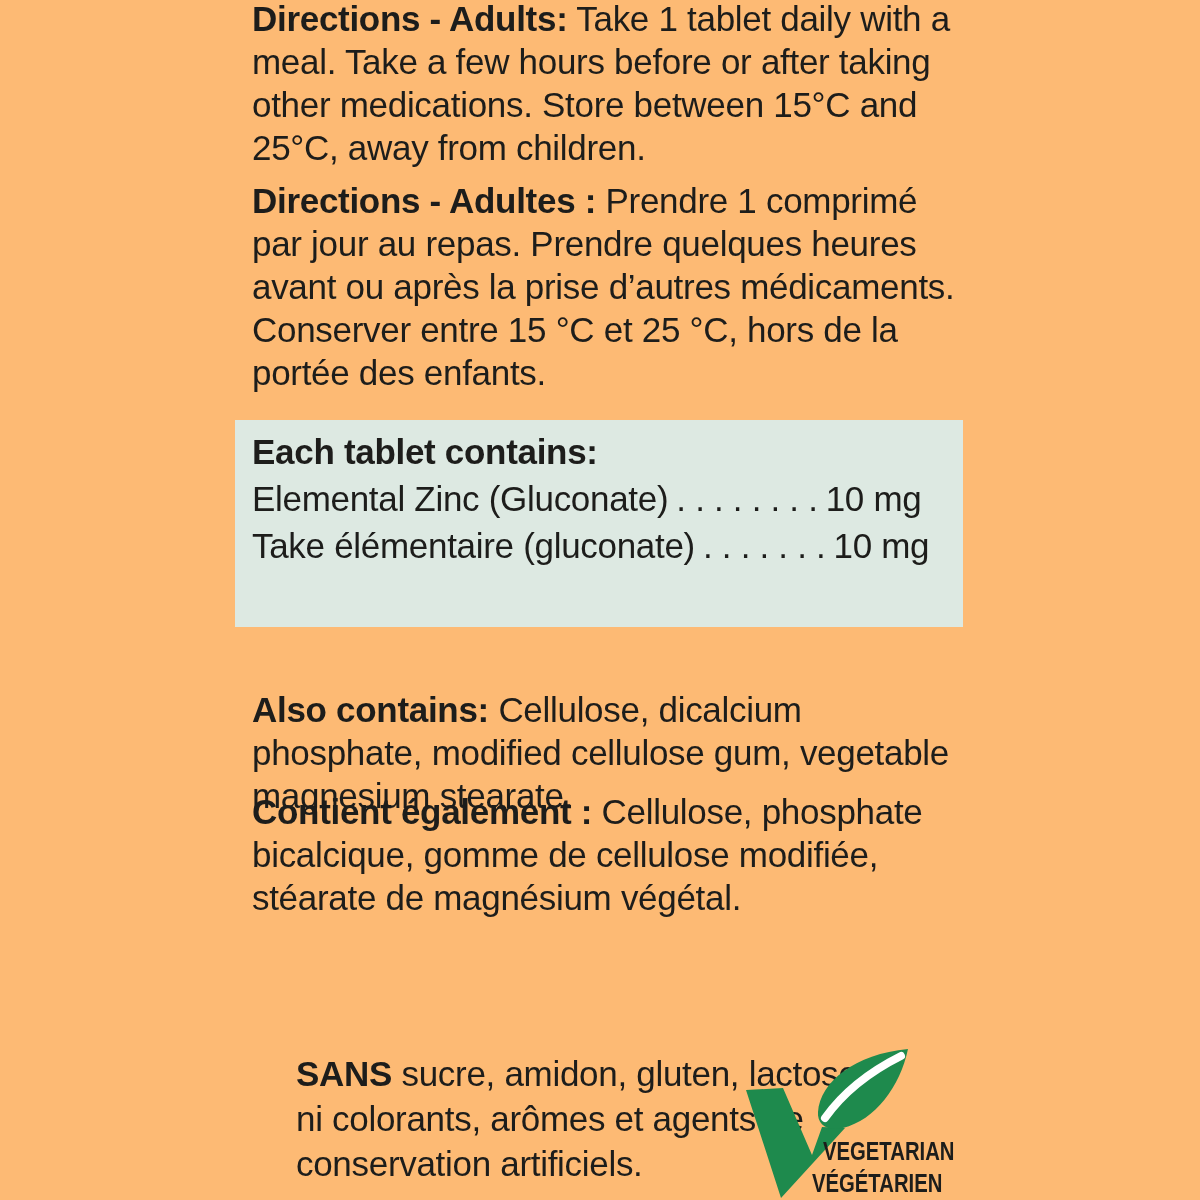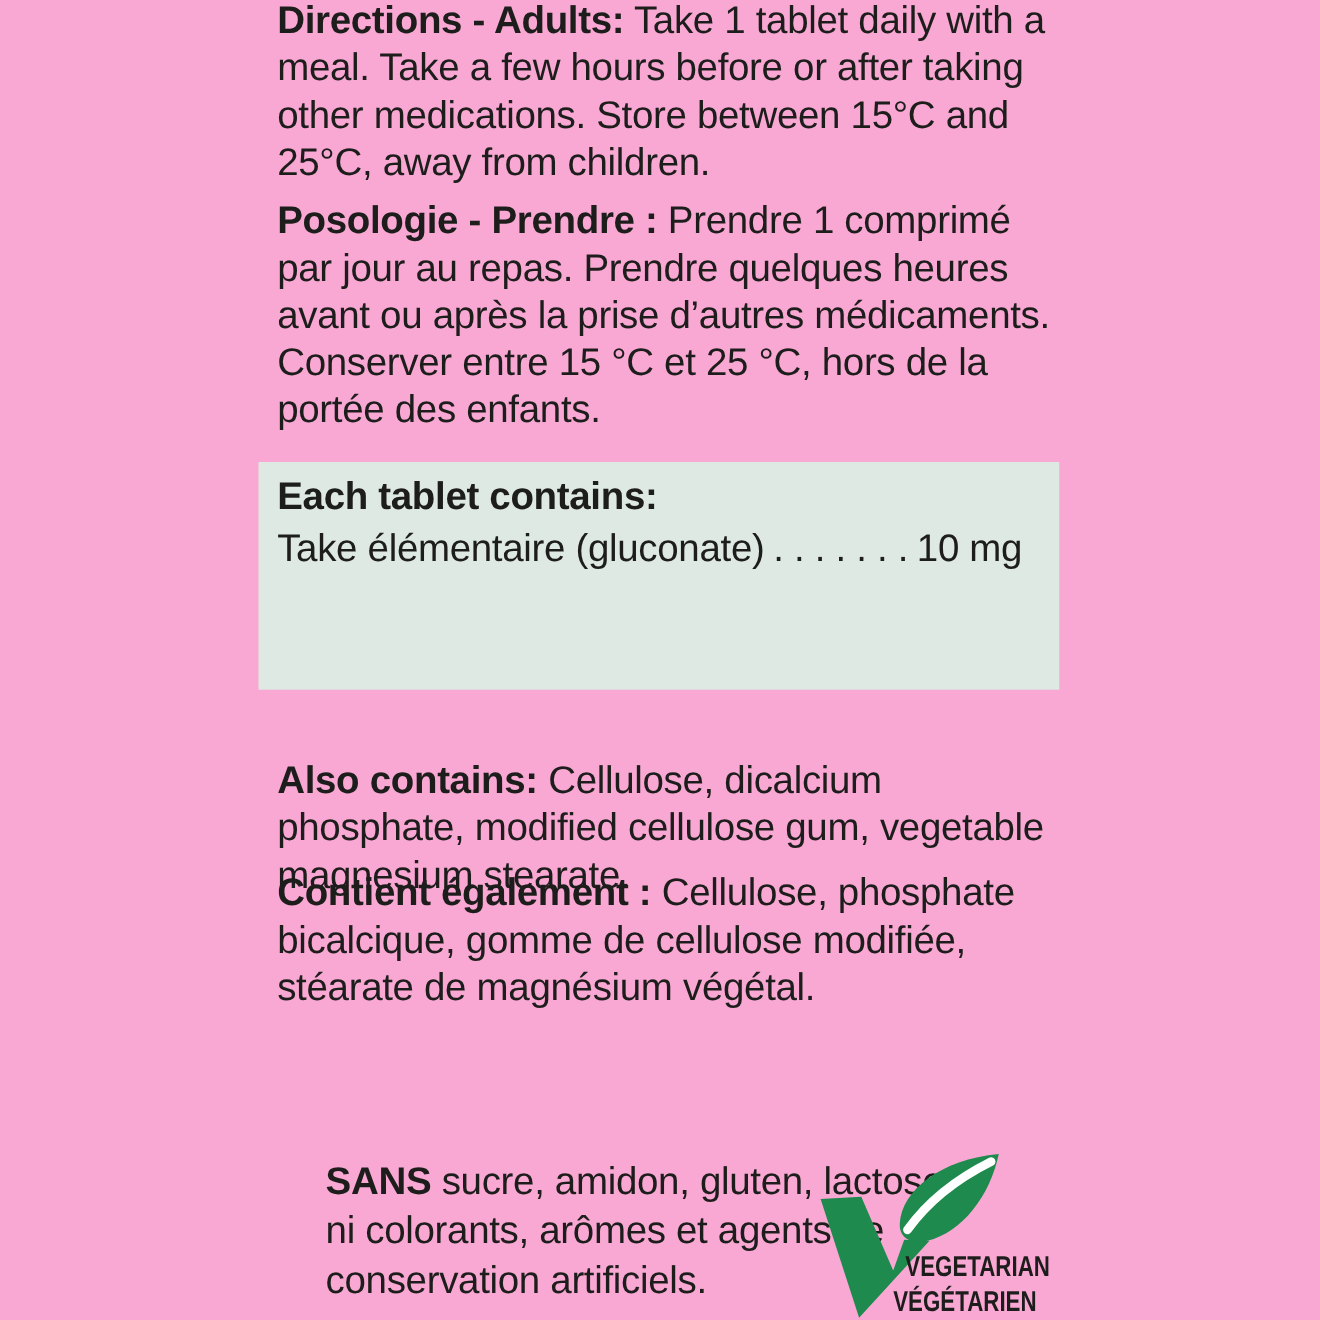--- a/index.html
+++ b/index.html
@@ -11,21 +11,21 @@
     width: 1200px;
     height: 1200px;
     font-family: "Liberation Sans", "DejaVu Sans", sans-serif;
     color: #1d1d1b;
   }
   .label-panel {
     position: relative;
     width: 1200px;
     height: 1200px;
     overflow: hidden;
-    background: #f9a8d4;
+    background: #fdba74;
   }
   .para {
     position: absolute;
     left: 252px;
     width: 760px;
     margin: 0;
     font-size: 35px;
     line-height: 43px;
     letter-spacing: -0.3px;
     white-space: pre-line;
@@ -82,28 +82,29 @@
 </head>
 <body>
 
 <div class="label-panel">
 
   <p class="para" id="directions-en"><span class="lead">Directions - Adults:</span> <span>Take 1 tablet daily with a
 meal. Take a few hours before or after taking
 other medications. Store between 15°C and
 25°C, away from children.</span></p>
 
-  <p class="para" id="directions-fr"><span class="lead">Posologie - Prendre :</span> <span>Prendre 1 comprimé
+  <p class="para" id="directions-fr"><span class="lead">Directions - Adultes :</span> <span>Prendre 1 comprimé
 par jour au repas. Prendre quelques heures
 avant ou après la prise d’autres médicaments.
 Conserver entre 15 °C et 25 °C, hors de la
 portée des enfants.</span></p>
 
   <div class="contains-box">
     <div class="bxline"><span class="lead">Each tablet contains:</span></div>
+    <div class="bxline"><span>Elemental Zinc (Gluconate)</span><span class="leader">. . . . . . . .</span><span>10 mg</span></div>
     <div class="bxline"><span>Take élémentaire (gluconate)</span><span class="leader">. . . . . . .</span><span>10 mg</span></div>
   </div>
 
   <p class="para" id="also-en"><span class="lead">Also contains:</span> <span>Cellulose, dicalcium
 phosphate, modified cellulose gum, vegetable
 magnesium stearate.</span></p>
 
   <p class="para" id="also-fr"><span class="lead">Contient également :</span> <span>Cellulose, phosphate
 bicalcique, gomme de cellulose modifiée,
 stéarate de magnésium végétal.</span></p>

